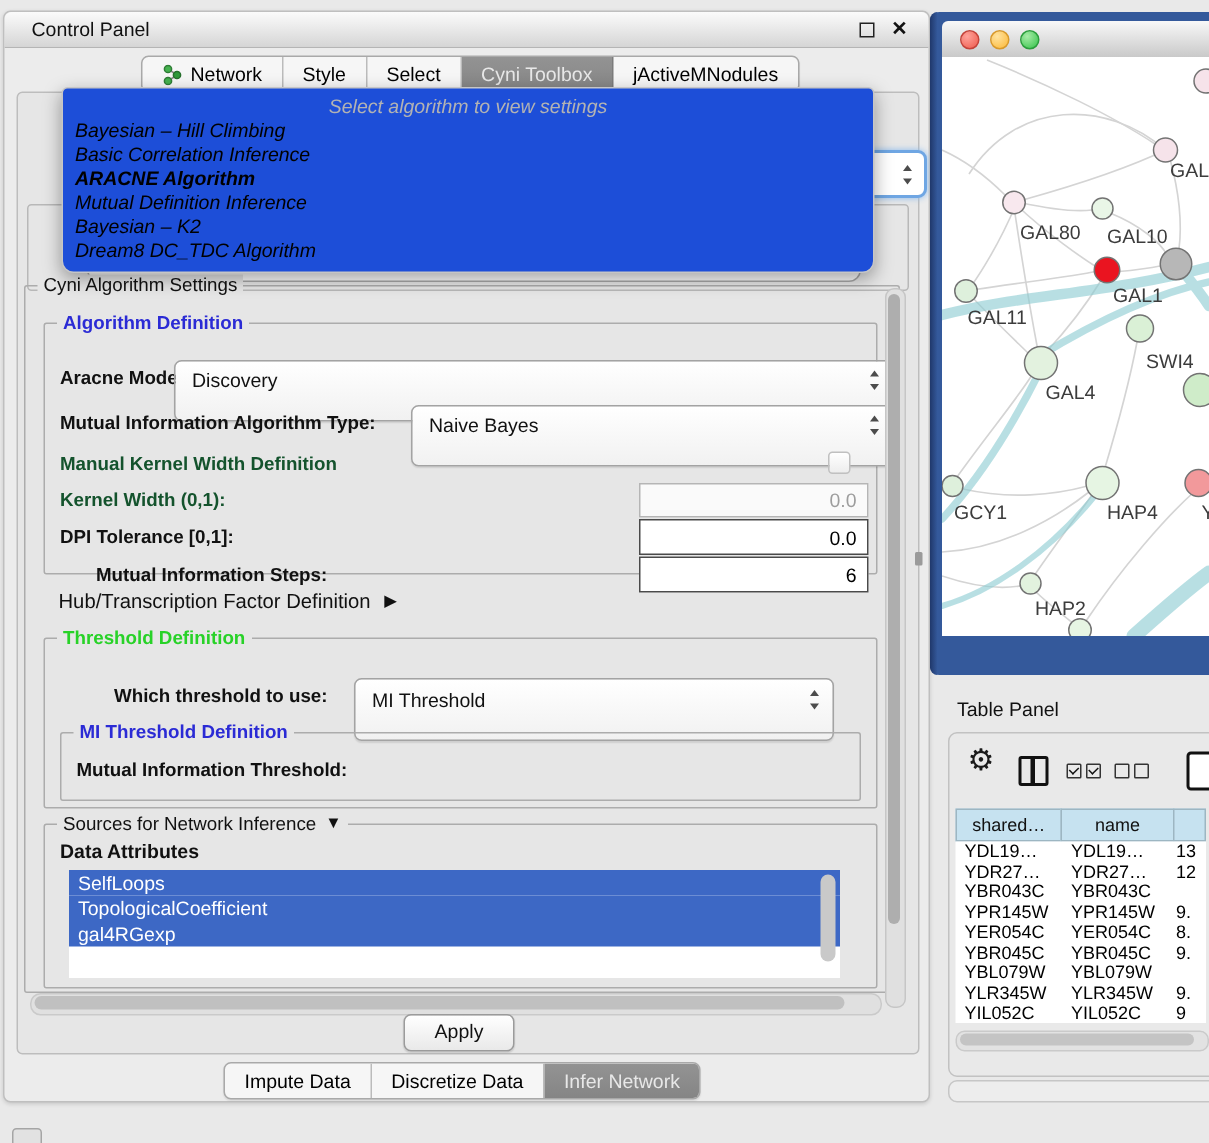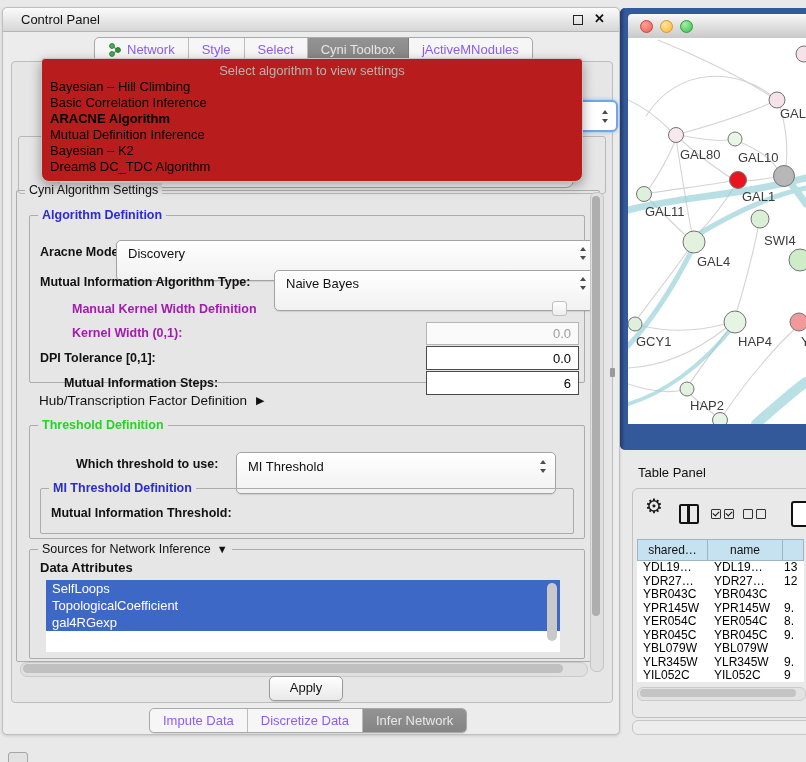--- a/index.html
+++ b/index.html
@@ -5,43 +5,43 @@
   html,body{margin:0;padding:0;}
   .stage{position:relative;width:806px;height:762px;background:#e9e9e9;font-family:"Liberation Sans",sans-serif;overflow:hidden;}
   
   .cp-window{position:absolute;left:2px;top:7px;width:616px;height:726px;background:#ececec;border:1px solid #bfbfbf;border-radius:5px;box-shadow:0 1px 3px rgba(0,0,0,.15);}
   .cp-titlebar{position:absolute;left:0;top:0;width:100%;height:23px;background:linear-gradient(#fbfbfb,#d6d6d6);border-bottom:1px solid #b5b5b5;border-radius:5px 5px 0 0;}
   .cp-title{position:absolute;left:18px;top:0;line-height:23px;font-size:13px;color:#111;}
   .float-btn{position:absolute;right:36px;top:7px;width:8px;height:8px;border:1.5px solid #222;}
   .close-btn{position:absolute;right:14px;top:3px;font-size:13px;font-weight:bold;color:#111;}
   
   .seg{position:absolute;display:flex;height:23px;border:1px solid #a9a9a9;border-radius:5px;background:#f6f6f6;overflow:hidden;font-size:13px;box-shadow:0 1px 1px rgba(0,0,0,.08);}
-  .seg-item{padding:0 13px;line-height:22px;color:#8b5cf6;border-right:1px solid #bbb;display:flex;align-items:center;gap:5px;white-space:nowrap;}
+  .seg-item{padding:0 13px;line-height:22px;color:#000000;border-right:1px solid #bbb;display:flex;align-items:center;gap:5px;white-space:nowrap;}
   .seg-item:last-child{border-right:none;}
   .seg-item.selected{background:linear-gradient(#939393,#858585);color:#e8e8e8;border-right-color:#7c7c7c;}
   .top-tabs{left:91px;top:29px;}
   .bottom-tabs{left:146px;top:700px;}
   
   .cp-body{position:absolute;left:8px;top:53px;width:600px;height:640px;background:#e6e6e6;border:1px solid #bdbdbd;border-radius:4px;}
   
   .hidden-combo-focus{position:absolute;left:550px;top:38px;width:46px;height:28px;background:#fff;border:2px solid #6fa6e3;border-radius:6px;box-shadow:0 0 4px #8cbcef;display:flex;align-items:center;justify-content:flex-end;padding-right:6px;}
   .hidden-group{position:absolute;left:6px;top:74px;width:586px;height:56px;border:1px solid #b8b8b8;border-radius:3px;}
   .hidden-combo2{position:absolute;left:46px;top:90px;width:514px;height:34px;background:#fcfcfc;border:1px solid #a8a8a8;border-radius:8px;}
   
-  .dropdown{position:absolute;left:38px;top:50px;width:540px;background:#b91c1c;border:1px solid #c6c6c6;border-radius:4px 4px 8px 8px;box-shadow:0 4px 12px rgba(0,0,0,.35);z-index:30;padding:3px 0 6px 0;}
+  .dropdown{position:absolute;left:38px;top:50px;width:540px;background:#1d4ed8;border:1px solid #c6c6c6;border-radius:4px 4px 8px 8px;box-shadow:0 4px 12px rgba(0,0,0,.35);z-index:30;padding:3px 0 6px 0;font-style:italic;}
   .dd-prompt{text-align:center;color:#b3b3b3;font-size:13px;line-height:17px;}
   .dd-item{font-size:13px;line-height:16px;padding-left:8px;color:#000;white-space:nowrap;}
   .dd-item.bold{font-weight:bold;}
   
   .group{position:absolute;border:1px solid #acacac;border-radius:2px;}
   .legend{position:absolute;top:-8px;left:8px;background:#e6e6e6;padding:0 4px;font-size:12.5px;color:#111;white-space:nowrap;}
   .legend.blue{color:#2b2bd5;font-weight:bold;}
   .legend.green{color:#28d228;font-weight:bold;}
   .lbl{position:absolute;font-size:12.5px;font-weight:bold;color:#111;white-space:nowrap;}
-  .lbl.disabled{color:#a21caf;margin-left:32px;}
+  .lbl.disabled{color:#14532d;}
   .combo{position:absolute;background:linear-gradient(#ffffff,#f1f1f1);border:1px solid #a3a3a3;border-radius:5px;display:flex;align-items:center;justify-content:space-between;padding:0 7px 14px 11px;font-size:13px;color:#111;box-shadow:0 1px 1px rgba(0,0,0,.1);}
   .spin{position:relative;width:9px;height:13px;flex:0 0 9px;}
   .spin::before{content:"";position:absolute;left:1px;top:0;border-left:3.5px solid transparent;border-right:3.5px solid transparent;border-bottom:4.5px solid #4c4c4c;}
   .spin::after{content:"";position:absolute;left:1px;bottom:0;border-left:3.5px solid transparent;border-right:3.5px solid transparent;border-top:4.5px solid #4c4c4c;}
   .field{position:absolute;background:#fff;border:1.5px solid #4a4a4a;font-size:13px;color:#000;display:flex;align-items:center;justify-content:flex-end;padding-right:7px;}
   .field.disabled{background:#fafafa;border:1px solid #b5b5b5;color:#9d9d9d;}
   .checkbox{position:absolute;width:13px;height:13px;border:1px solid #c0c0c0;border-radius:3px;background:linear-gradient(#fff,#ededed);}
   .arrow{font-size:11px;color:#111;}
   .attr-list{position:absolute;background:#fff;overflow:hidden;}
   .attr-item{height:17px;line-height:17px;background:#3d68c5;color:#fff;font-size:13px;padding-left:6px;white-space:nowrap;}

